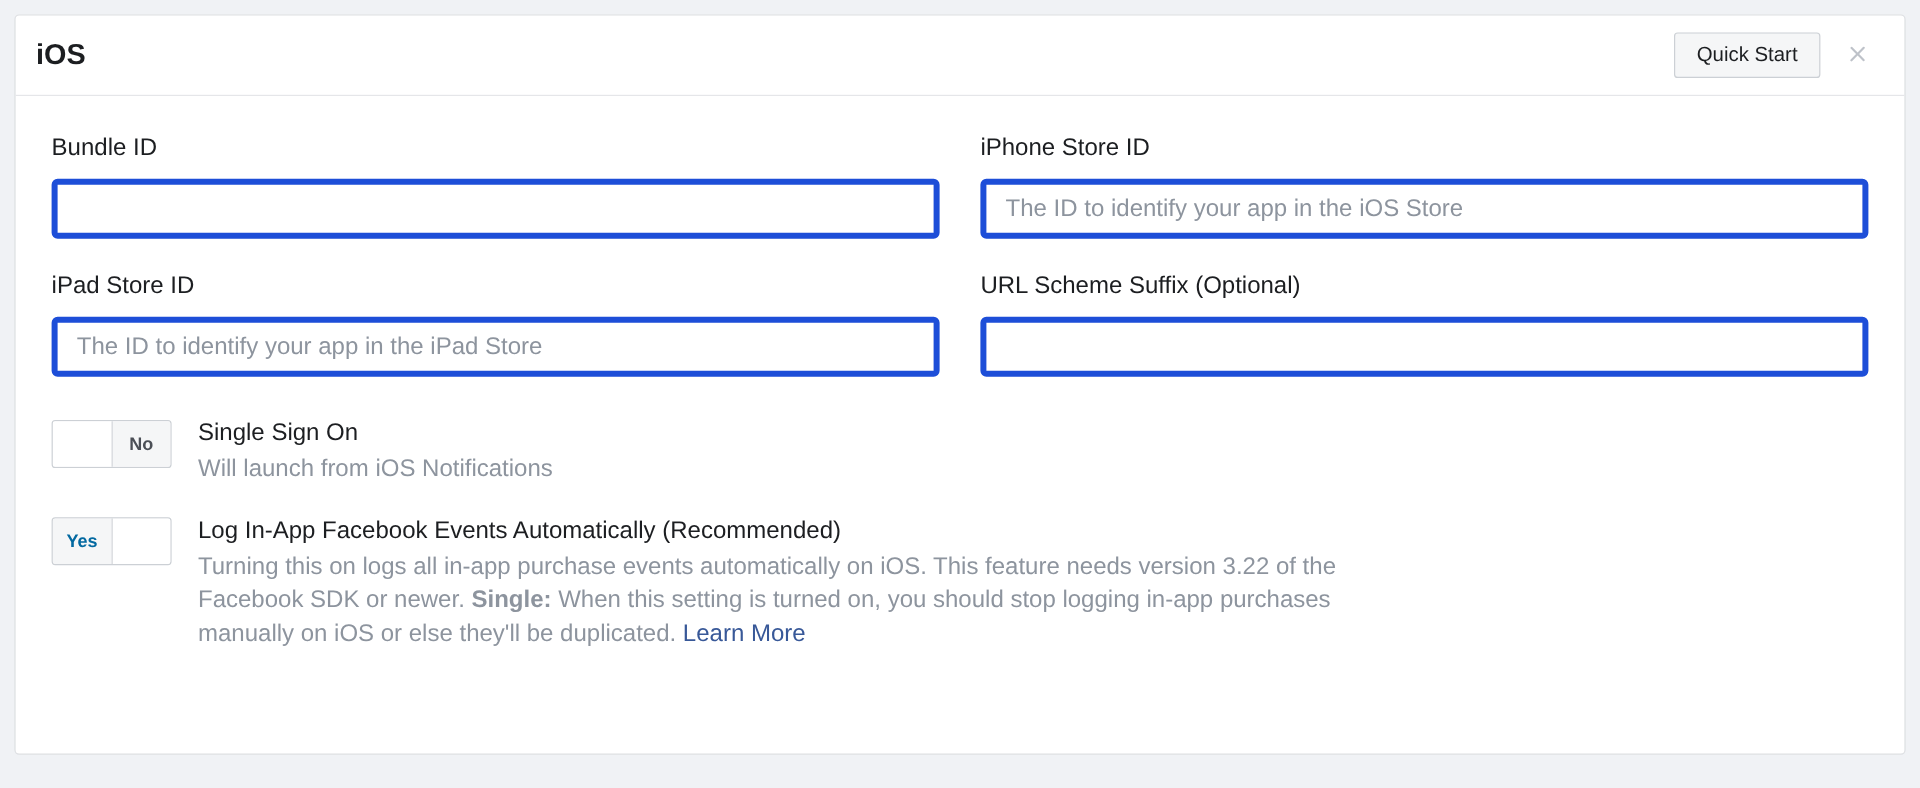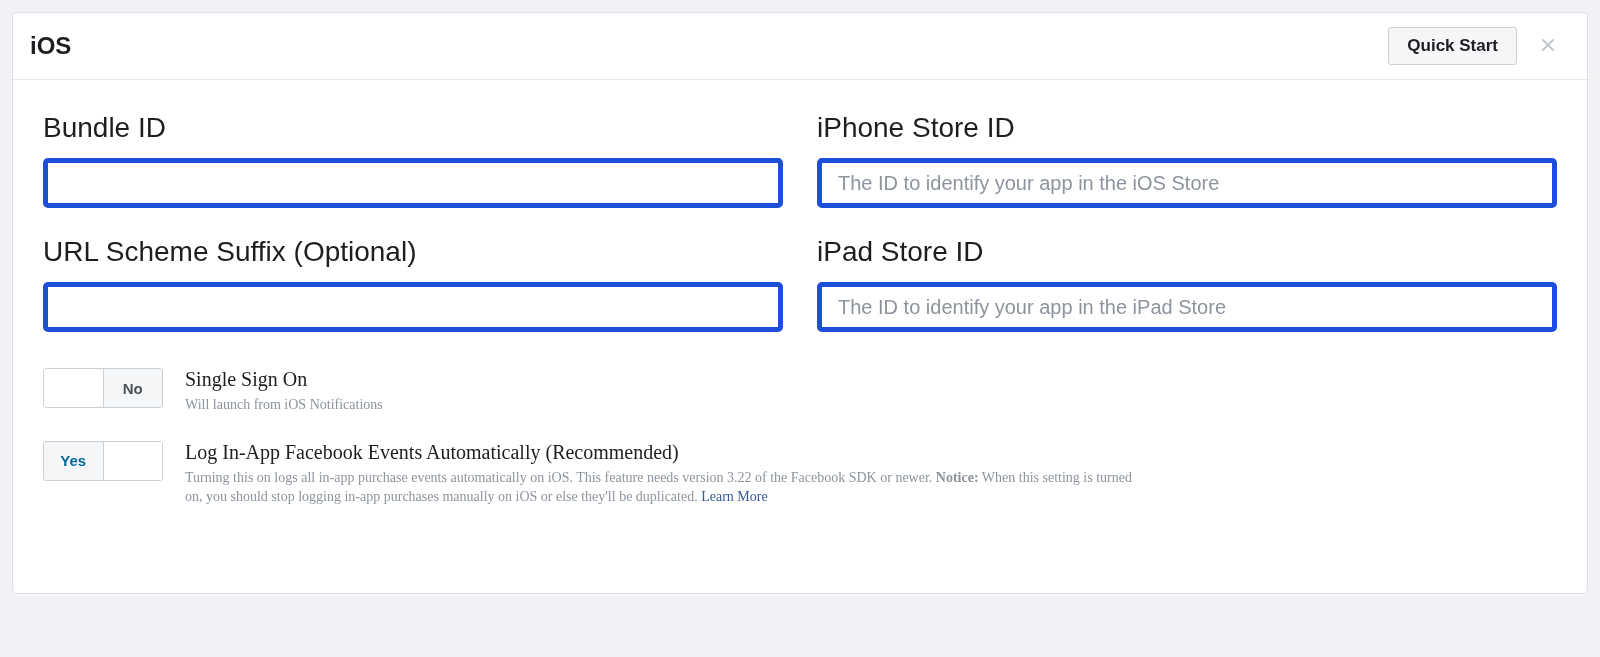--- a/index.html
+++ b/index.html
@@ -35,21 +35,21 @@
       display: flex;
       align-items: center;
       gap: 16px;
     }
     .quick-start-btn {
       background: #f5f6f7;
       border: 1px solid #ccd0d5;
       border-radius: 3px;
       padding: 8px 18px;
       font-size: 17px;
-      font-weight: 700;
+      font-weight: 400;
       color: #1c1e21;
       cursor: pointer;
       font-family: inherit;
     }
     .close-btn {
       background: none;
       border: none;
       cursor: pointer;
       padding: 4px;
       color: #bec2c9;
@@ -67,21 +67,21 @@
       display: grid;
       grid-template-columns: 1fr 1fr;
       gap: 28px 34px;
       margin-bottom: 36px;
     }
     .field-group {
       display: flex;
       flex-direction: column;
     }
     .field-label {
-      font-size: 28px;
+      font-size: 20px;
       color: #1c1e21;
       margin-bottom: 14px;
     }
     .text-input {
       height: 50px;
       border: 5px solid #1d4ed8;
       border-radius: 5px;
       padding: 0 16px;
       font-size: 20px;
       font-family: inherit;
@@ -95,21 +95,21 @@
       display: flex;
       align-items: flex-start;
       gap: 22px;
       margin-bottom: 26px;
     }
     .toggle {
       display: flex;
       border: 1px solid #ccd0d5;
       border-radius: 3px;
       overflow: hidden;
-      width: 120px;
+      width: 100px;
       flex-shrink: 0;
       height: 40px;
     }
     .toggle-half {
       flex: 1;
       display: flex;
       align-items: center;
       justify-content: center;
       font-size: 15px;
       font-weight: 700;
@@ -123,29 +123,28 @@
     .toggle-half.yes-active {
       color: #0369a1;
       background: #f5f6f7;
     }
     .toggle .divider {
       width: 1px;
       background: #ccd0d5;
     }
     .toggle-text {
       flex: 1;
-      font-family: Liberation Serif, serif;
     }
     .toggle-title {
       font-size: 20px;
       color: #1c1e21;
       margin-bottom: 4px;
     }
     .toggle-desc {
-      font-size: 14px;
+      font-size: 20px;
       line-height: 1.4;
       color: #8d949e;
       max-width: 960px;
     }
     .toggle-desc .notice {
       font-weight: 700;
     }
     .toggle-desc .learn-more {
       color: #385898;
       text-decoration: none;
@@ -179,27 +178,27 @@
         <label class="field-label">Bundle ID</label>
         <input class="text-input" type="text" placeholder="" style="">
       </div>
 
       <div class="field-group">
         <label class="field-label">iPhone Store ID</label>
         <input class="text-input" type="text" placeholder="The ID to identify your app in the iOS Store" style="">
       </div>
 
       <div class="field-group">
+        <label class="field-label">iPad Store ID</label>
+        <input class="text-input" type="text" placeholder="The ID to identify your app in the iPad Store" style="">
+      </div>
+
+      <div class="field-group">
         <label class="field-label">URL Scheme Suffix (Optional)</label>
         <input class="text-input" type="text" placeholder="" style="">
-      </div>
-
-      <div class="field-group">
-        <label class="field-label">iPad Store ID</label>
-        <input class="text-input" type="text" placeholder="The ID to identify your app in the iPad Store" style="">
       </div>
 
     </div>
 
     <div class="toggle-row">
       <div class="toggle">
         <div class="toggle-half"></div>
         <div class="divider"></div>
         <div class="toggle-half muted">No</div>
       </div>
@@ -211,19 +210,19 @@
 
     <div class="toggle-row">
       <div class="toggle">
         <div class="toggle-half yes-active">Yes</div>
         <div class="divider"></div>
         <div class="toggle-half"></div>
       </div>
       <div class="toggle-text">
         <div class="toggle-title">Log In-App Facebook Events Automatically (Recommended)</div>
         <div class="toggle-desc">
-          <span>Turning this on logs all in-app purchase events automatically on iOS. This feature needs version 3.22 of the Facebook SDK or newer. </span><span class="notice">Notice:</span><span> When this setting is turned on, you should stop logging in-app purchases manually on iOS or else they'll be duplicated. </span><a class="learn-more">Learn More</a>
+          <span>Turning this on logs all in-app purchase events automatically on iOS. This feature needs version 3.22 of the Facebook SDK or newer. </span><span class="notice">Single:</span><span> When this setting is turned on, you should stop logging in-app purchases manually on iOS or else they'll be duplicated. </span><a class="learn-more">Learn More</a>
         </div>
       </div>
     </div>
 
   </div>
 </div>
 
 </body></html>

